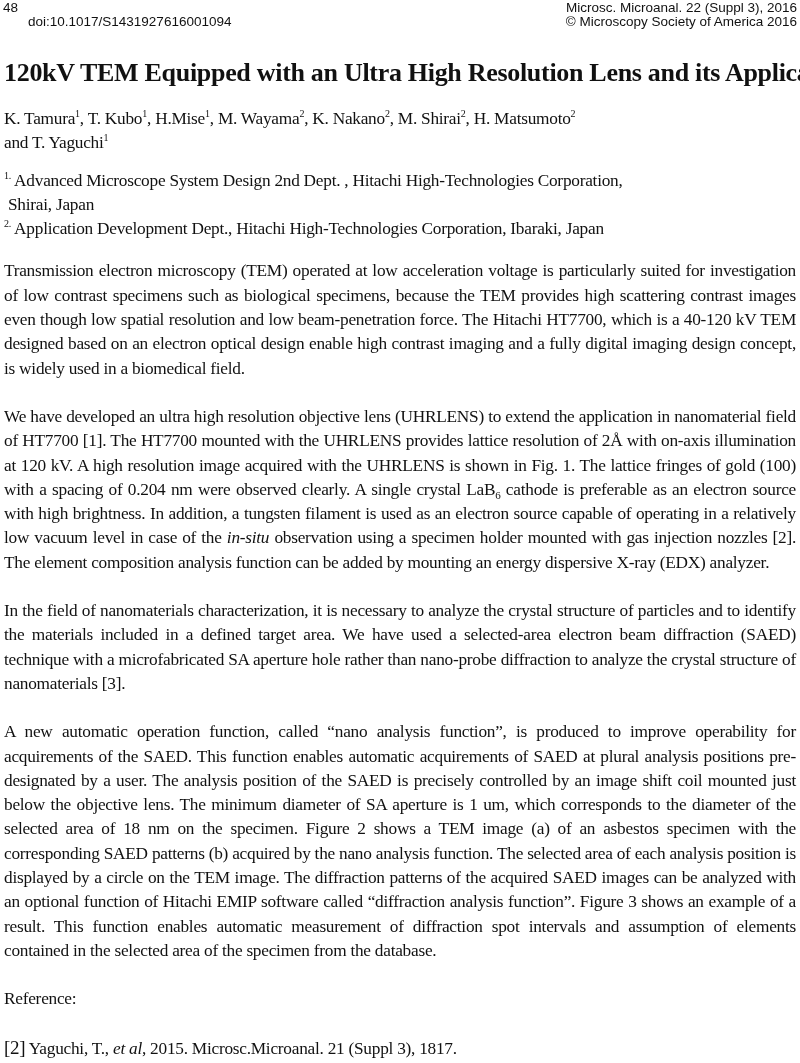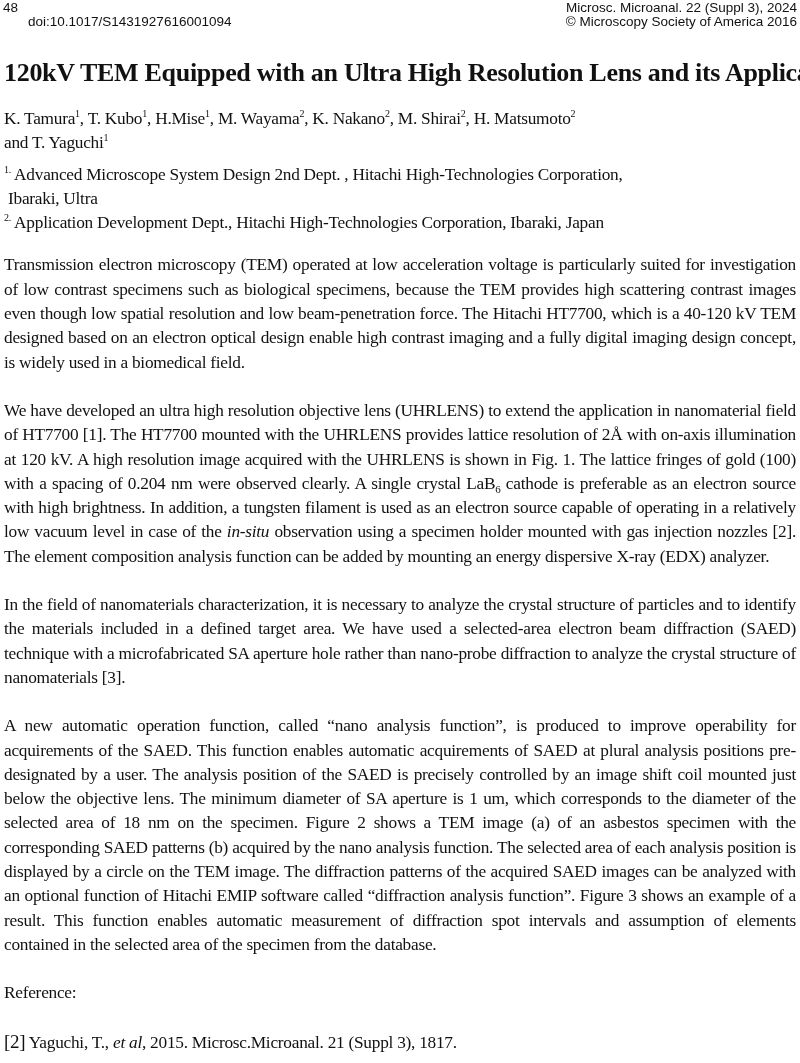--- a/index.html
+++ b/index.html
@@ -39,21 +39,21 @@
       letter-spacing: -0.25px;
     }
     .title {
       font-weight: bold;
       font-size: 26px;
       line-height: 30px;
       margin: 0 0 19px 0;
       letter-spacing: -0.3px;
       white-space: nowrap;
     }
-    .authors { margin: 0 0 7px 0; }
+    .authors { margin: 0 0 13px 0; }
     .authors sup, .affil sup {
       font-size: 10px;
       vertical-align: super;
       line-height: 0;
     }
     .affil { margin: 0 0 18px 0; }
     .affil-line { display: block; }
     .affil-line.indent { padding-left: 4px; }
     .para {
       text-align: justify;
@@ -67,38 +67,38 @@
     .ref-heading { margin: 0 0 24px 0; }
     .ref-item { display: block; }
     .ref-num { font-size: 19px; }
     em { font-style: italic; }
   </style>
 </head>
 <body>
 
 <div class="header-row r1">
   <span>48</span>
-  <span>Microsc. Microanal. 22 (Suppl 3), 2024</span>
+  <span>Microsc. Microanal. 22 (Suppl 3), 2016</span>
 </div>
 <div class="header-row r2">
   <span>doi:10.1017/S1431927616001094</span>
   <span>© Microscopy Society of America 2016</span>
 </div>
 
 <div class="page">
   <div class="title">120kV TEM Equipped with an Ultra High Resolution Lens and its Application</div>
 
   <div class="authors">
     <span><span>K. Tamura</span><sup>1</sup><span>, </span></span><span><span>T. Kubo</span><sup>1</sup><span>, </span></span><span><span>H.Mise</span><sup>1</sup><span>, </span></span><span><span>M. Wayama</span><sup>2</sup><span>, </span></span><span><span>K. Nakano</span><sup>2</sup><span>, </span></span><span><span>M. Shirai</span><sup>2</sup><span>, </span></span><span><span>H. Matsumoto</span><sup>2</sup></span><br>
     <span><span>and T. Yaguchi</span><sup>1</sup></span>
   </div>
 
   <div class="affil">
     <span class="affil-line"><sup>1.</sup><span> Advanced Microscope System Design 2nd Dept. , Hitachi High-Technologies Corporation,</span></span>
-    <span class="affil-line indent">Ibaraki, Ultra</span>
+    <span class="affil-line indent">Shirai, Japan</span>
     <span class="affil-line"><sup>2.</sup><span> Application Development Dept., Hitachi High-Technologies Corporation, Ibaraki, Japan</span></span>
   </div>
 
   <p class="para">Transmission electron microscopy (TEM) operated at low acceleration voltage is particularly suited for investigation of low contrast specimens such as biological specimens, because the TEM provides high scattering contrast images even though low spatial resolution and low beam-penetration force. The Hitachi HT7700, which is a 40-120 kV TEM designed based on an electron optical design enable high contrast imaging and a fully digital imaging design concept, is widely used in a biomedical field.</p>
 
   <p class="para"><span>We have developed an ultra high resolution objective lens (UHRLENS) to extend the application in nanomaterial field of HT7700 [1]. The HT7700 mounted with the UHRLENS provides lattice resolution of 2Å with on-axis illumination at 120 kV. A high resolution image acquired with the UHRLENS is shown in Fig. 1. The lattice fringes of gold (100) with a spacing of 0.204 nm were observed clearly. A single crystal LaB</span><sub>6</sub><span> cathode is preferable as an electron source with high brightness. In addition, a tungsten filament is used as an electron source capable of operating in a relatively low vacuum level in case of the </span><em>in-situ</em><span> observation using a specimen holder mounted with gas injection nozzles [2]. The element composition analysis function can be added by mounting an energy dispersive X-ray (EDX) analyzer.</span></p>
 
   <p class="para">In the field of nanomaterials characterization, it is necessary to analyze the crystal structure of particles and to identify the materials included in a defined target area. We have used a selected-area electron beam diffraction (SAED) technique with a microfabricated SA aperture hole rather than nano-probe diffraction to analyze the crystal structure of nanomaterials [3].</p>
 
   <p class="para">A new automatic operation function, called “nano analysis function”, is produced to improve operability for acquirements of the SAED. This function enables automatic acquirements of SAED at plural analysis positions pre-designated by a user. The analysis position of the SAED is precisely controlled by an image shift coil mounted just below the objective lens. The minimum diameter of SA aperture is 1 um, which corresponds to the diameter of the selected area of 18 nm on the specimen. Figure 2 shows a TEM image (a) of an asbestos specimen with the corresponding SAED patterns (b) acquired by the nano analysis function. The selected area of each analysis position is displayed by a circle on the TEM image. The diffraction patterns of the acquired SAED images can be analyzed with an optional function of Hitachi EMIP software called “diffraction analysis function”. Figure 3 shows an example of a result. This function enables automatic measurement of diffraction spot intervals and assumption of elements contained in the selected area of the specimen from the database.</p>

